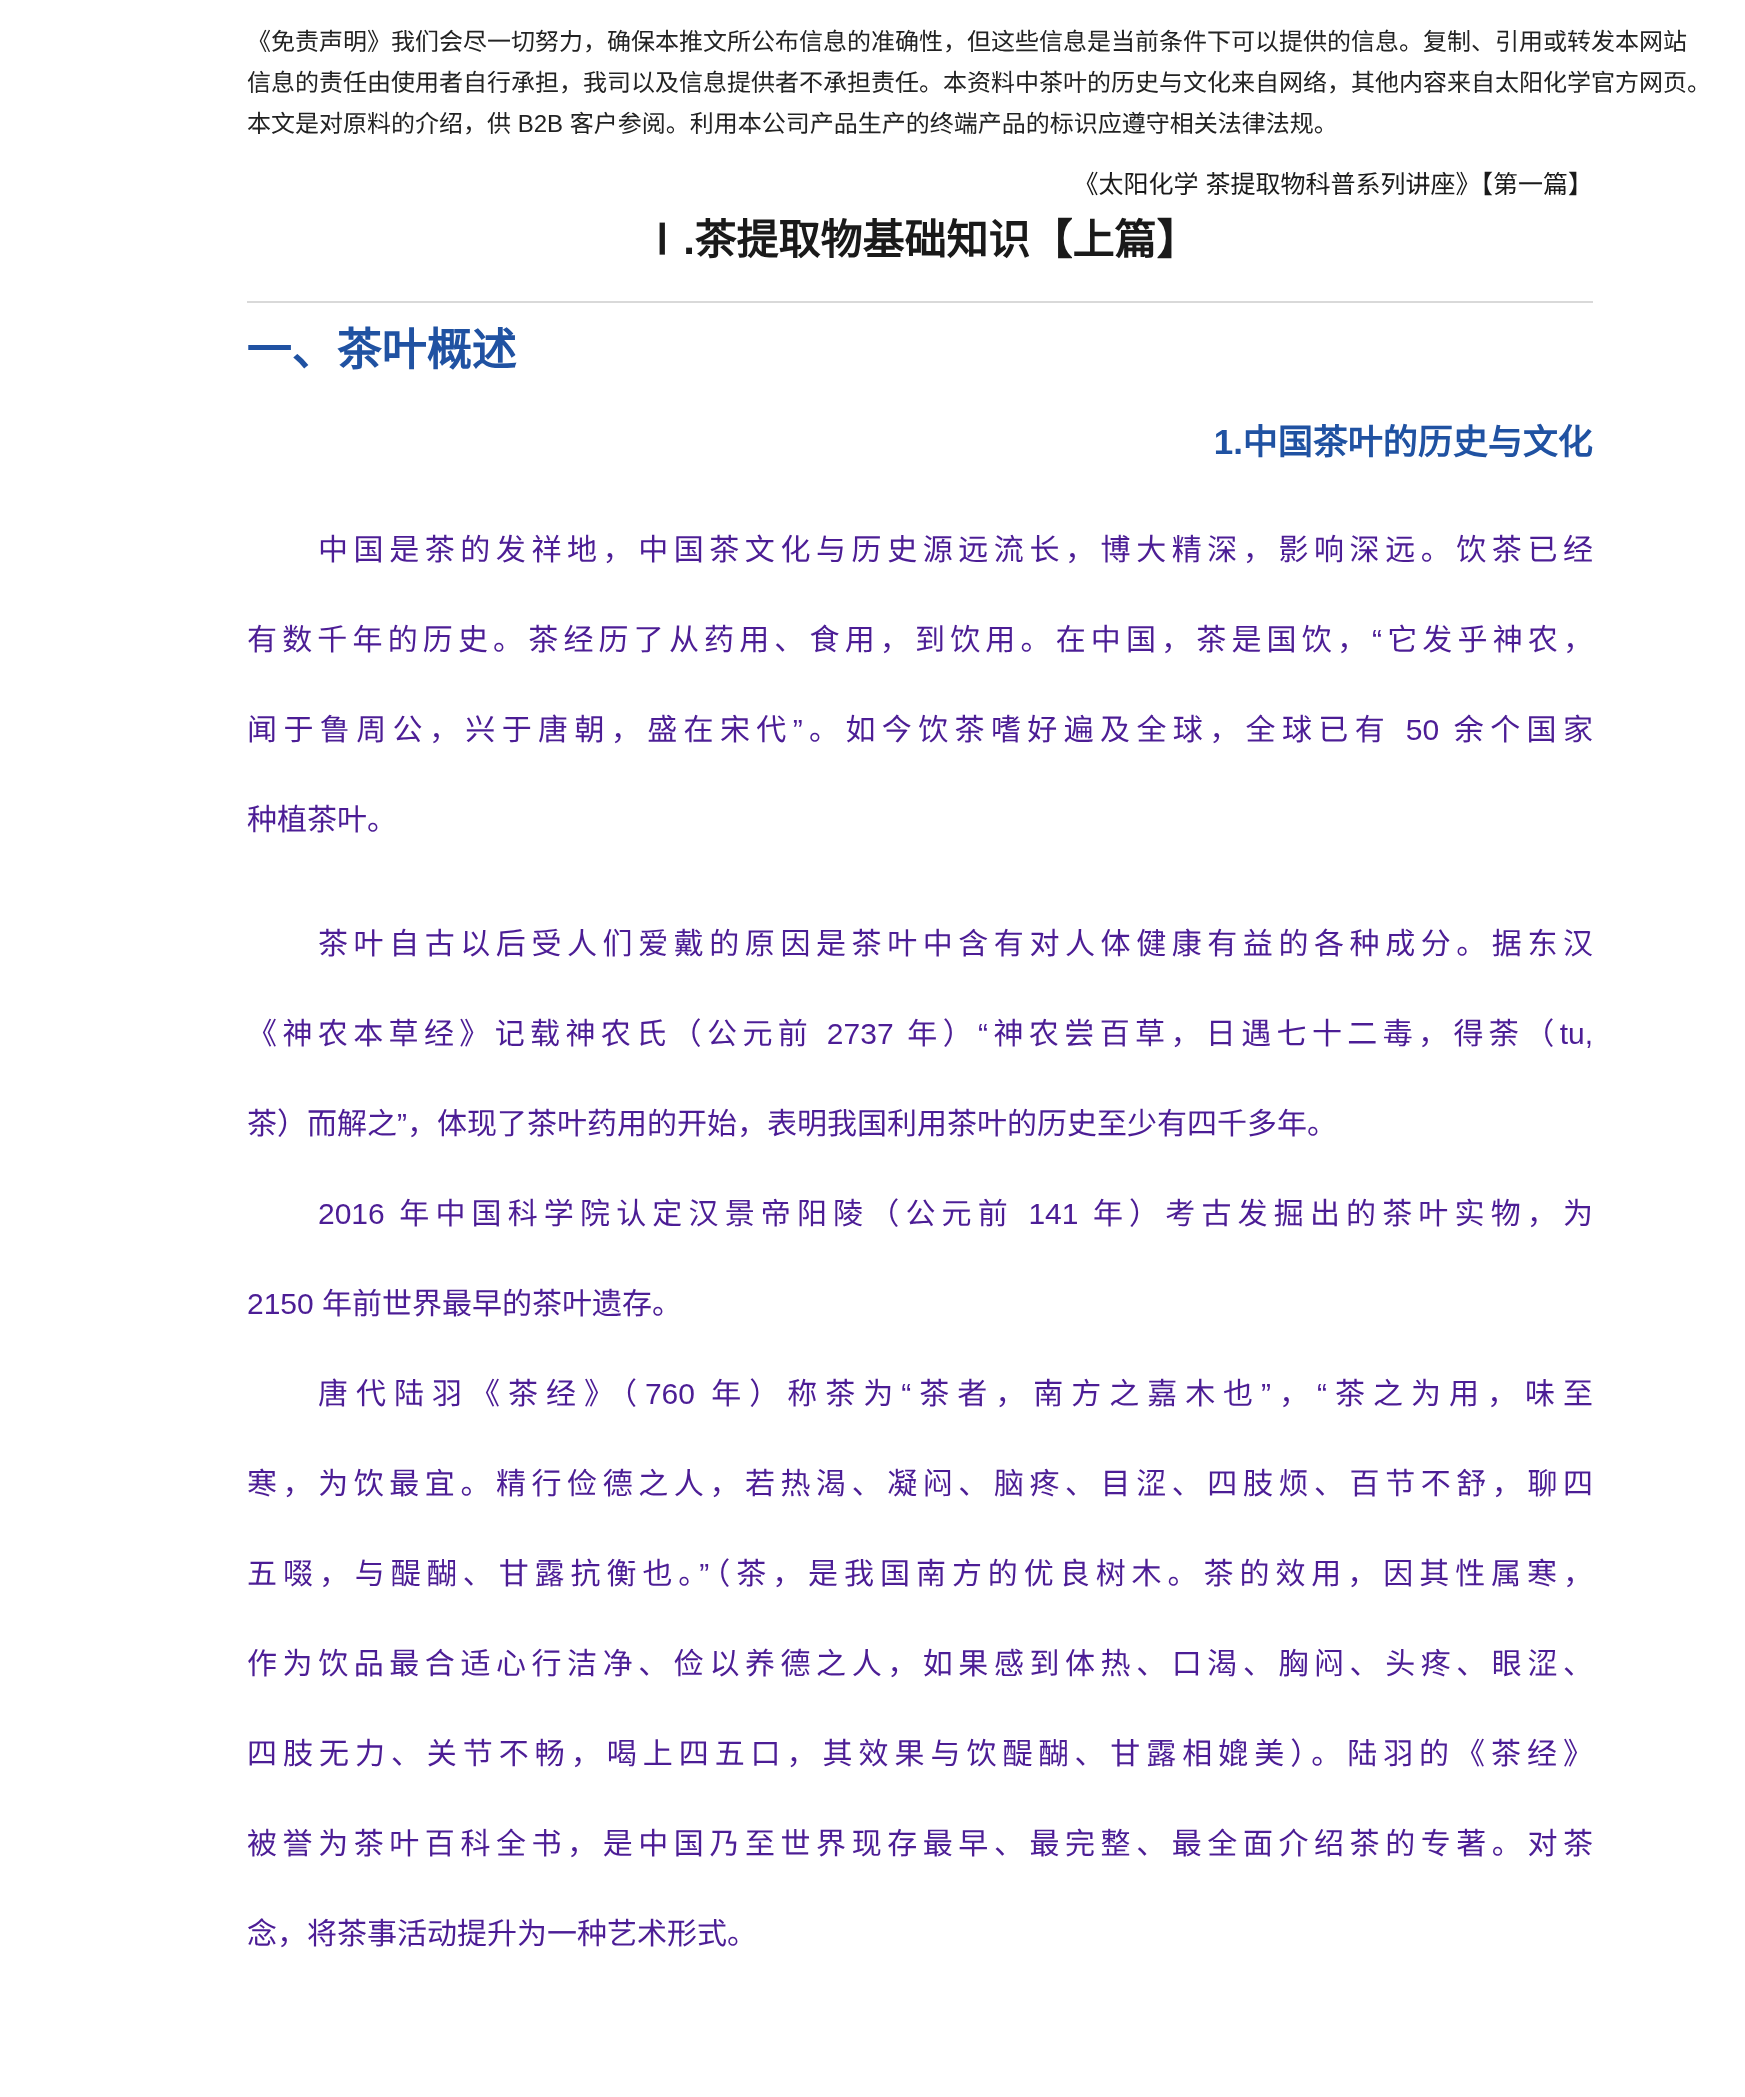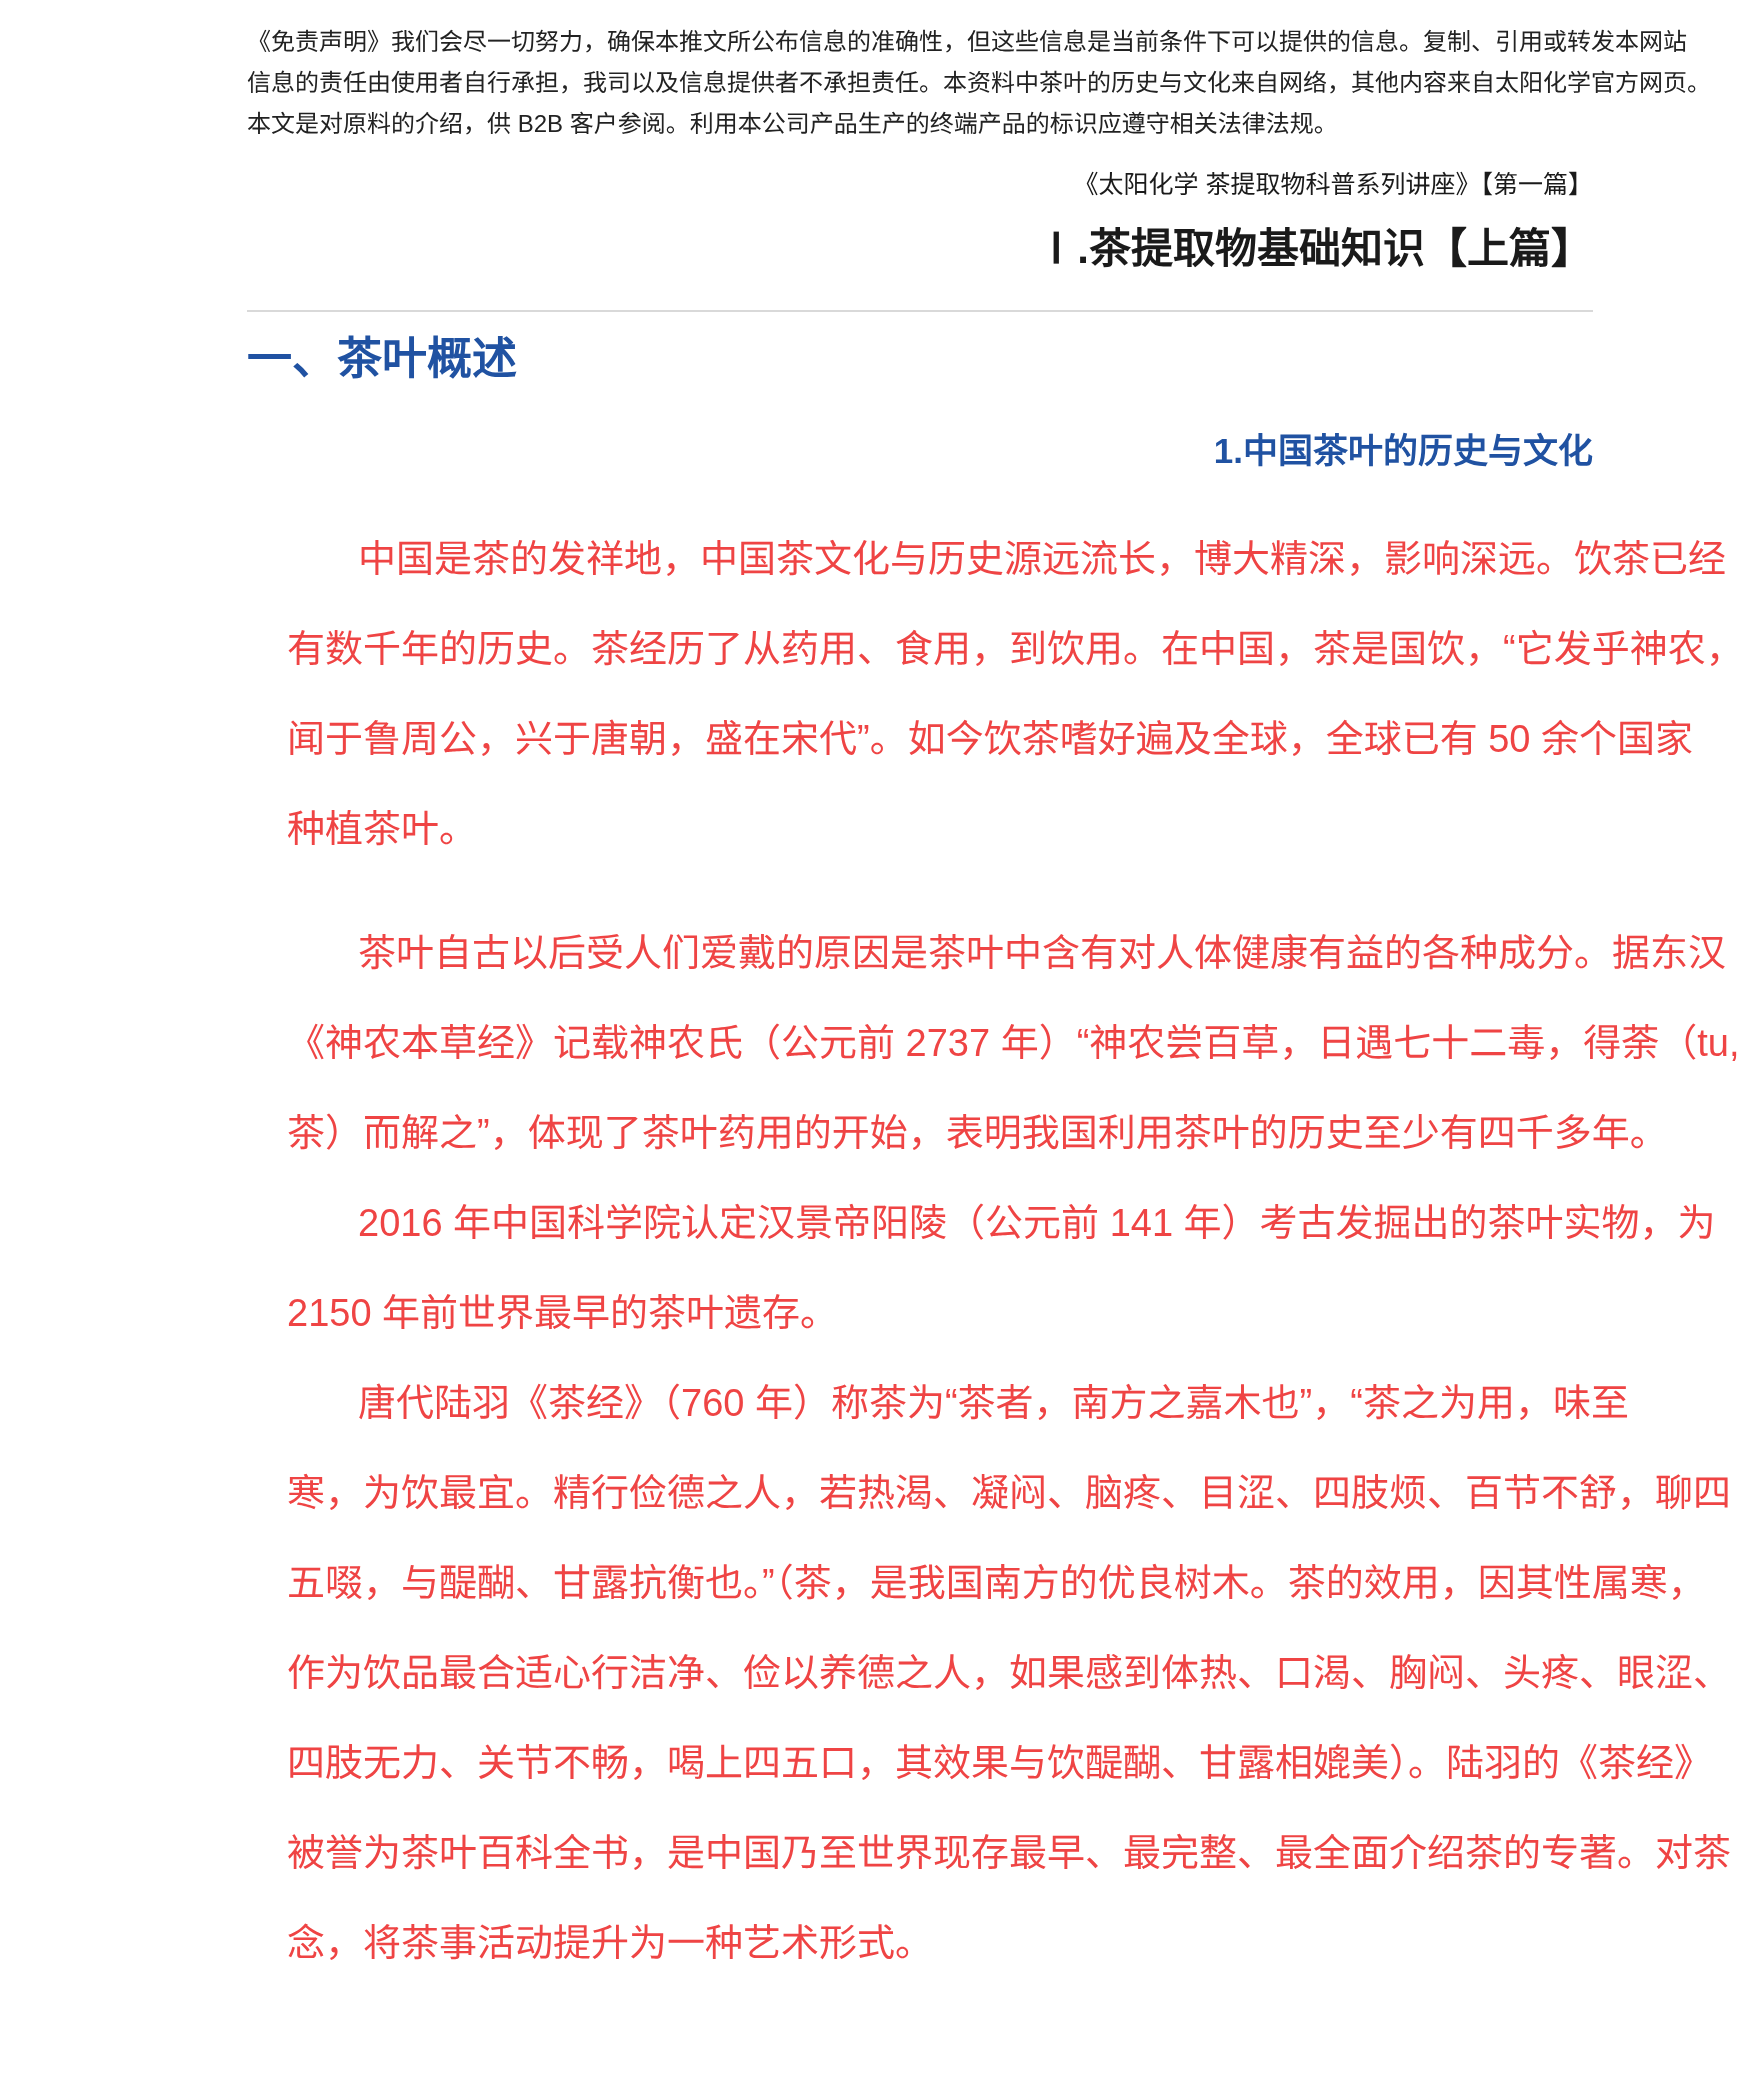--- a/index.html
+++ b/index.html
@@ -27,25 +27,25 @@
     color: #222222;
   }
   .series-title {
     margin-top: 22.6px;
     font-size: 25px;
     line-height: 35px;
     text-align: right;
     white-space: nowrap;
   }
   .main-title {
-    margin-top: 21px;
+    margin-top: 12px;
     font-size: 42px;
     line-height: 52px;
     font-weight: bold;
-    text-align: right;
+    text-align: center;
     white-space: nowrap;
   }
   .divider {
     margin-top: 35px;
     height: 0;
     border: none;
     border-top: 2.4px solid #d9d9d9;
   }
   .section-heading {
     margin-top: 19.4px;
@@ -59,24 +59,23 @@
     font-size: 35px;
     line-height: 44px;
     font-weight: bold;
     white-space: nowrap;
     text-align: right;
   }
   .body-text { margin-top: 41px; }
   .paragraph { margin: 0; }
   .paragraph.gap-before { margin-top: 34px; }
   .paragraph .bline {
-    font-size: 38px;
+    font-size: 30px;
     line-height: 90px;
-    color: #ef4444;
-    margin-left: 40px;
+    color: #4c1d95;
   }
   .paragraph .indent { padding-left: 71px; }
 </style>
 </head>
 <body>
 
 <div class="page">
 
   <div class="disclaimer">
     <div class="jline">《免责声明》我们会尽一切努力，确保本推文所公布信息的准确性，但这些信息是当前条件下可以提供的信息。复制、引用或转发本网站</div>

